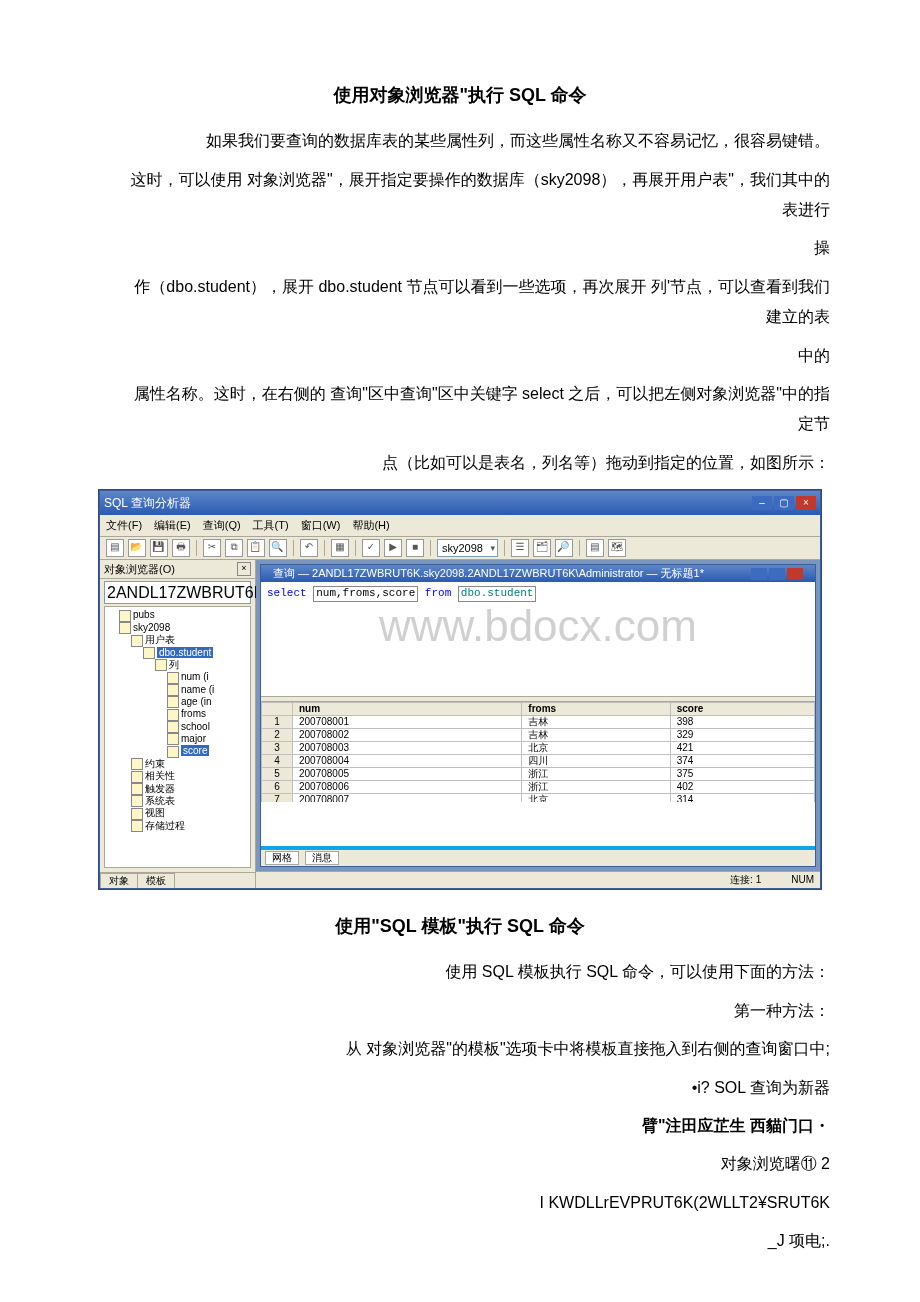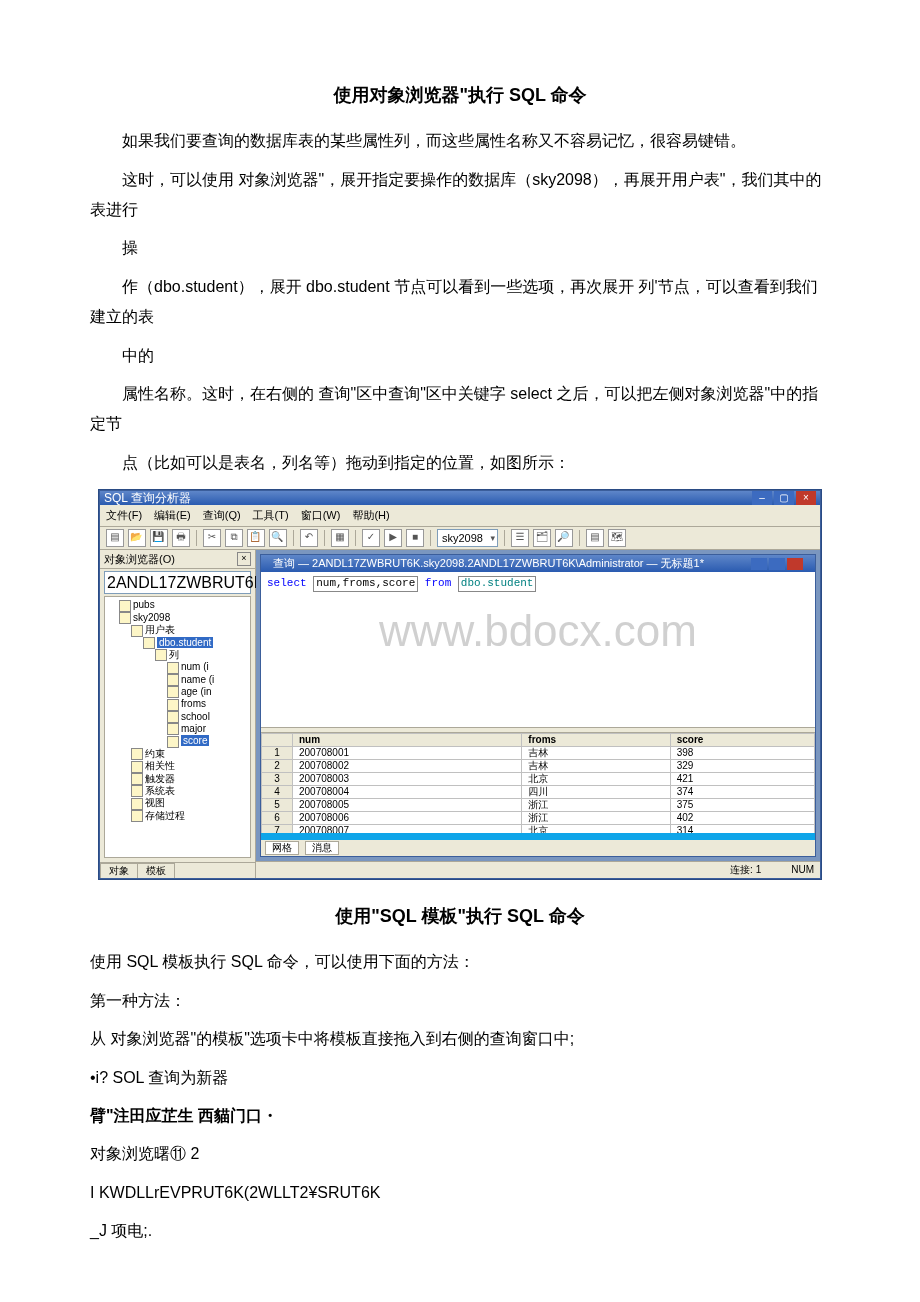--- a/index.html
+++ b/index.html
@@ -15,20 +15,21 @@
   }
   h2 {
     font-size: 18px;
     font-weight: bold;
     text-align: center;
     margin: 18px 0 14px 0;
   }
   p {
     margin: 8px 0;
     text-indent: 2em;
+    text-align: right;
   }
   p.noindent {
     text-indent: 0;
   }
   .bold {
     font-weight: bold;
   }
   
   .win {
     width: 720px;
@@ -36,21 +37,21 @@
     border: 1px solid #3b5e9b;
     font-family: "SimSun", "Tahoma", sans-serif;
     font-size: 11px;
     line-height: 1.2;
     color: #000;
     box-shadow: 0 0 0 1px #2a4b84;
   }
   .titlebar {
     background: linear-gradient(#5e86c9, #2a5bb0);
     color: #fff;
-    height: 14px;
+    height: 24px;
     display: flex;
     align-items: center;
     justify-content: space-between;
     padding: 0 4px;
     font-size: 12px;
   }
   .titlebar .winbtns {
     display: flex;
     gap: 2px;
   }
@@ -262,25 +263,26 @@
   .grid th {
     background: #ece9d8;
   }
   .grid .rownum {
     background: #ece9d8;
     text-align: center;
     width: 18px;
   }
   .qtabs {
     background: #ece9d8;
-    border-top: 7px solid #0ea5e9;
+    border-top: 4px solid #0ea5e9;
     font-size: 10px;
     padding: 1px 4px;
     display: flex;
     gap: 6px;
+    margin-top: 44px;
   }
   .qtabs span {
     border: 1px solid #aca899;
     padding: 0 6px;
     background:#fff;
   }
   .status {
     background: #ece9d8;
     border-top: 1px solid #aca899;
     font-size: 10px;

